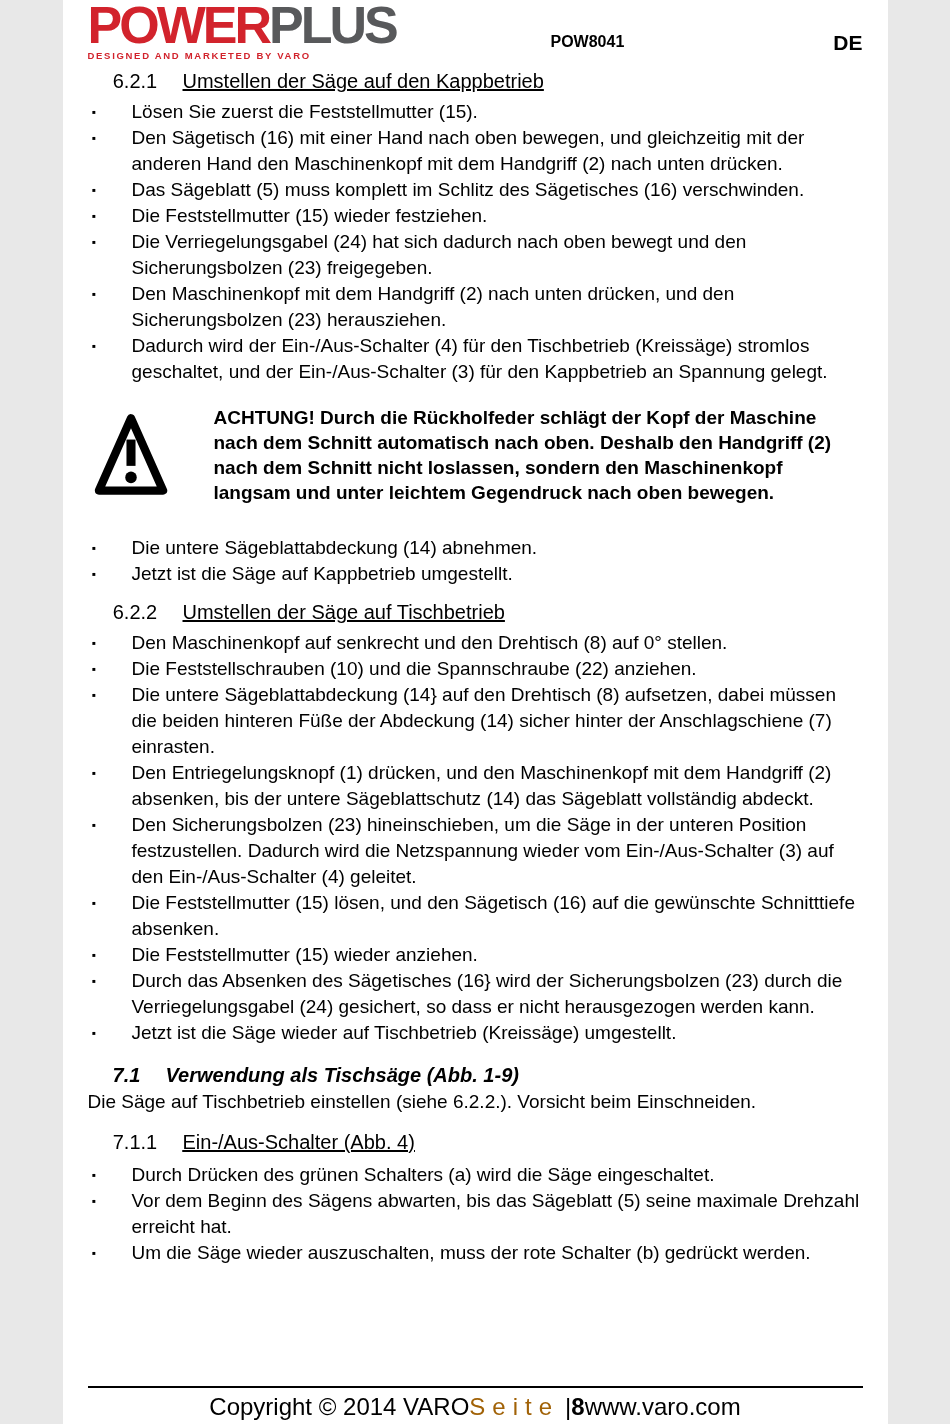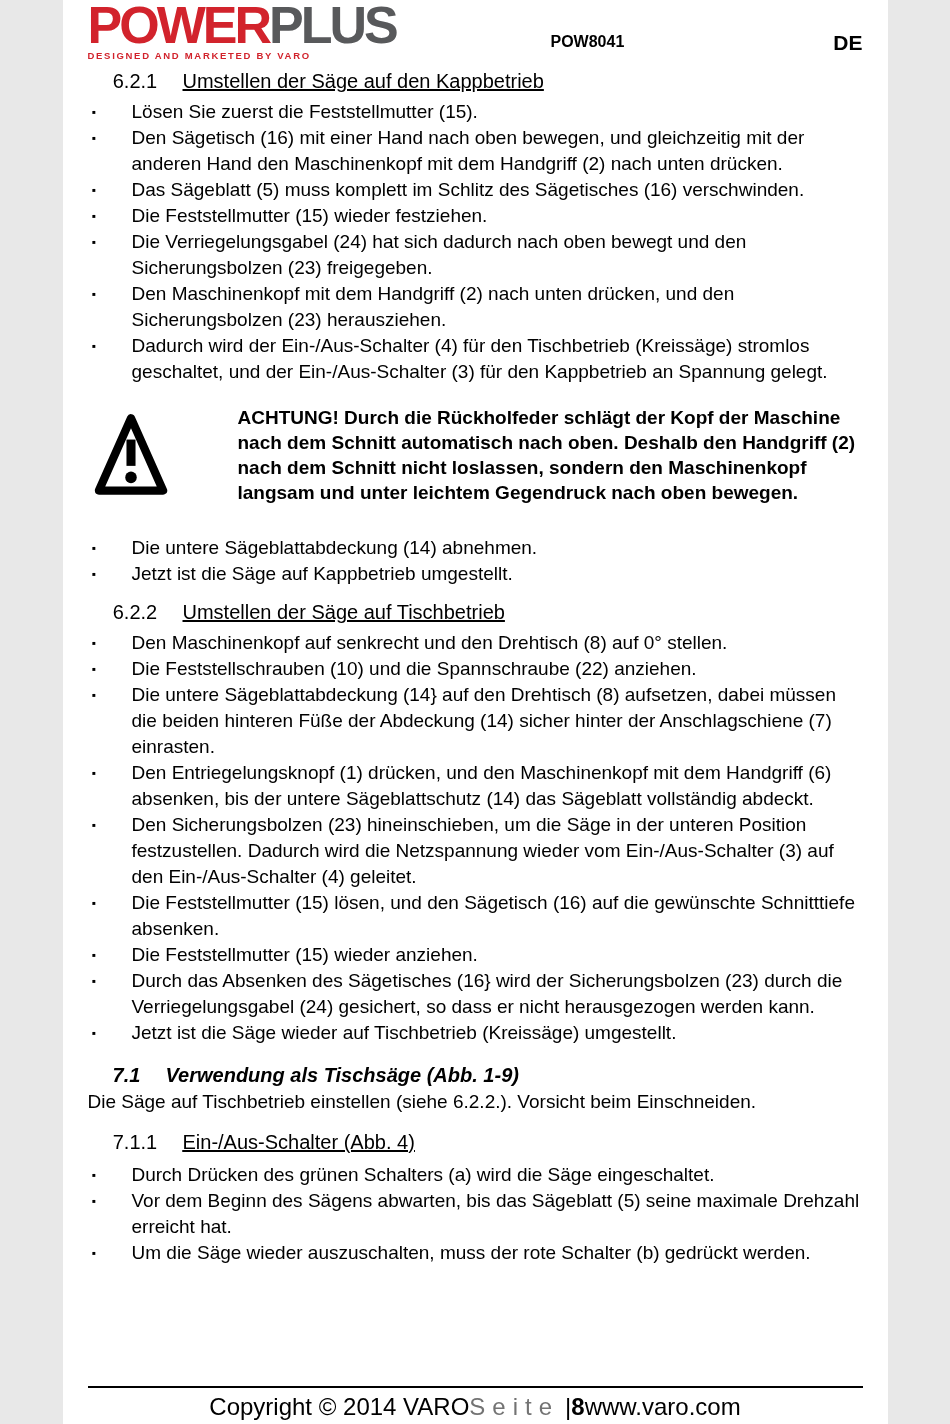--- a/index.html
+++ b/index.html
@@ -37,28 +37,28 @@
   
   ul.blist { list-style:none; margin:0; padding:0; font-size:19px; line-height:26px; }
   ul.blist li { display:flex; }
   .bm { flex:0 0 40px; padding-left:4px; font-size:12px; line-height:26px; }
   .bt { flex:1; }
 
   
   .para { font-size:19px; line-height:26px; margin:0 0 4px; }
 
   
-  .warning { display:flex; margin:20px 0 30px;gap:24px; }
+  .warning { display:flex; margin:20px 0 30px; }
   .w-icon { flex:0 0 120px; padding-left:6px; padding-top:6px; }
   .w-text { margin:0; font-weight:bold; font-size:19px; line-height:25px; max-width:742px; }
 
   
   .footer-line { position:absolute; left:25px; right:25px; top:1386px; border-top:2px solid #000; }
   .footer { position:absolute; left:25px; right:25px; top:1393px; display:flex; justify-content:center; align-items:baseline; font-size:24px; }
-  .f-seite { color:#737373; letter-spacing:7px; }
+  .f-seite { color:#a16207; letter-spacing:7px; }
   .f-sep { padding-left:6px; }
   .f-num { font-weight:bold; }
 </style>
 </head>
 <body>
 
 <div class="page">
 
   <div class="header">
     <div class="logo">
@@ -140,21 +140,21 @@
       <li>
           <span class="bm">▪</span>
           <span class="bt">Die Feststellschrauben (10) und die Spannschraube (22) anziehen.</span>
         </li>
       <li>
           <span class="bm">▪</span>
           <span class="bt">Die untere Sägeblattabdeckung (14} auf den Drehtisch (8) aufsetzen, dabei müssen die beiden hinteren Füße der Abdeckung (14) sicher hinter der Anschlagschiene (7) einrasten.</span>
         </li>
       <li>
           <span class="bm">▪</span>
-          <span class="bt">Den Entriegelungsknopf (1) drücken, und den Maschinenkopf mit dem Handgriff (6) absenken, bis der untere Sägeblattschutz (14) das Sägeblatt vollständig abdeckt.</span>
+          <span class="bt">Den Entriegelungsknopf (1) drücken, und den Maschinenkopf mit dem Handgriff (2) absenken, bis der untere Sägeblattschutz (14) das Sägeblatt vollständig abdeckt.</span>
         </li>
       <li>
           <span class="bm">▪</span>
           <span class="bt">Den Sicherungsbolzen (23) hineinschieben, um die Säge in der unteren Position festzustellen. Dadurch wird die Netzspannung wieder vom Ein-/Aus-Schalter (3) auf den Ein-/Aus-Schalter (4) geleitet.</span>
         </li>
       <li>
           <span class="bm">▪</span>
           <span class="bt">Die Feststellmutter (15) lösen, und den Sägetisch (16) auf die gewünschte Schnitttiefe absenken.</span>
         </li>
       <li>

